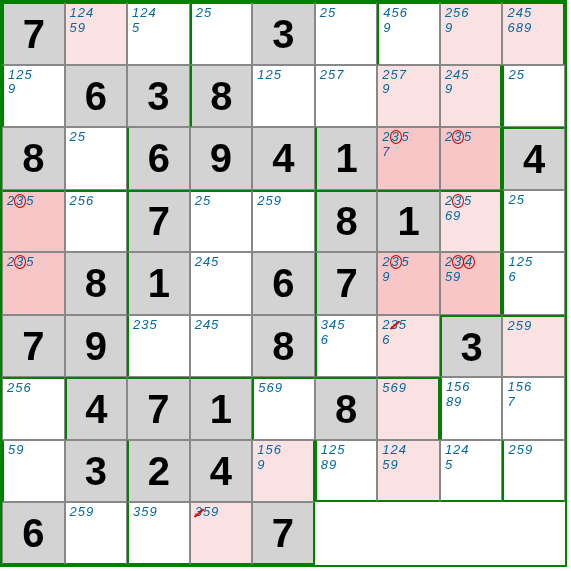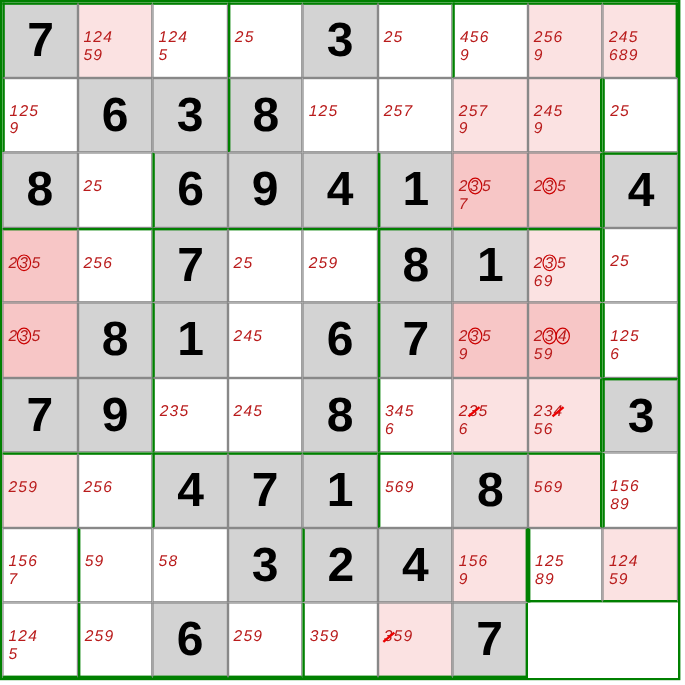--- a/index.html
+++ b/index.html
@@ -33,26 +33,26 @@
   .br { border-right: 2px solid #008000; }
 
   .big {
     font-size: 40px;
     font-weight: bold;
     color: #000;
     line-height: 1;
   }
   .cand {
     position: absolute;
-    top: 20px;
+    top: 2px;
     left: 4px;
     right: 2px;
     font-size: 13px;
     font-style: italic;
-    color: #b91c1c;
+    color: #0369a1;
     line-height: 1.15;
     word-break: break-all;
     letter-spacing: 1px;
     text-align: left;
   }
   .cand .circled {
     display: inline-block;
     border: 1px solid #c00;
     border-radius: 50%;
     width: 10px;
@@ -233,23 +233,20 @@
     </div>
     <div class="cell bg-gray">
       <span class="big">8</span>
     </div>
     <div class="cell bg-white bl">
       <span class="cand">345<br>6</span>
     </div>
     <div class="cell bg-lpink">
       <span class="cand">2<span class="struck">3</span>5<br>6</span>
     </div>
-    <div class="cell bg-lpink br">
-      <span class="cand">23<span class="struck">4</span><br>56</span>
-    </div>
     <div class="cell bg-gray bt bl">
       <span class="big">3</span>
     </div>
     <div class="cell bg-lpink bt">
       <span class="cand">259</span>
     </div>
     <div class="cell bg-white bt">
       <span class="cand">256</span>
     </div>
     <div class="cell bg-gray bt bl">
@@ -271,23 +268,20 @@
       <span class="cand">569</span>
     </div>
     <div class="cell bg-white bl">
       <span class="cand">156<br>89</span>
     </div>
     <div class="cell bg-white">
       <span class="cand">156<br>7</span>
     </div>
     <div class="cell bg-white bl">
       <span class="cand">59</span>
-    </div>
-    <div class="cell bg-white">
-      <span class="cand">58</span>
     </div>
     <div class="cell bg-gray">
       <span class="big">3</span>
     </div>
     <div class="cell bg-gray bl">
       <span class="big">2</span>
     </div>
     <div class="cell bg-gray">
       <span class="big">4</span>
     </div>

